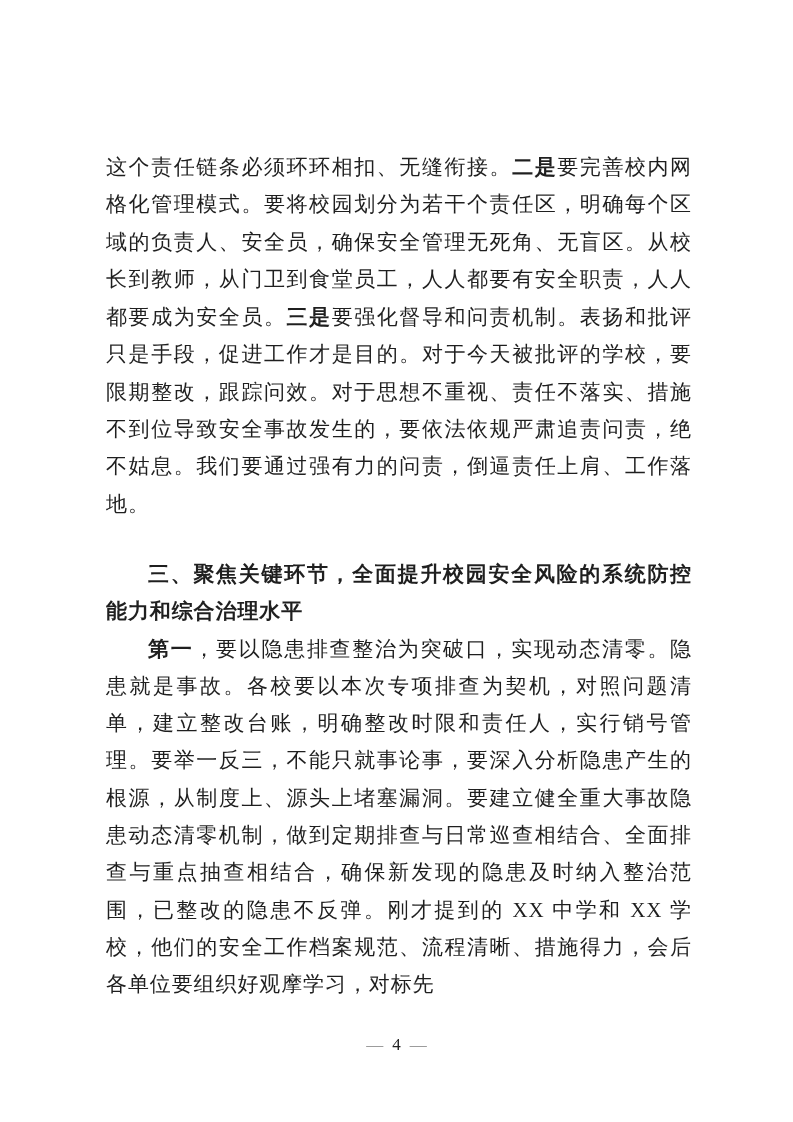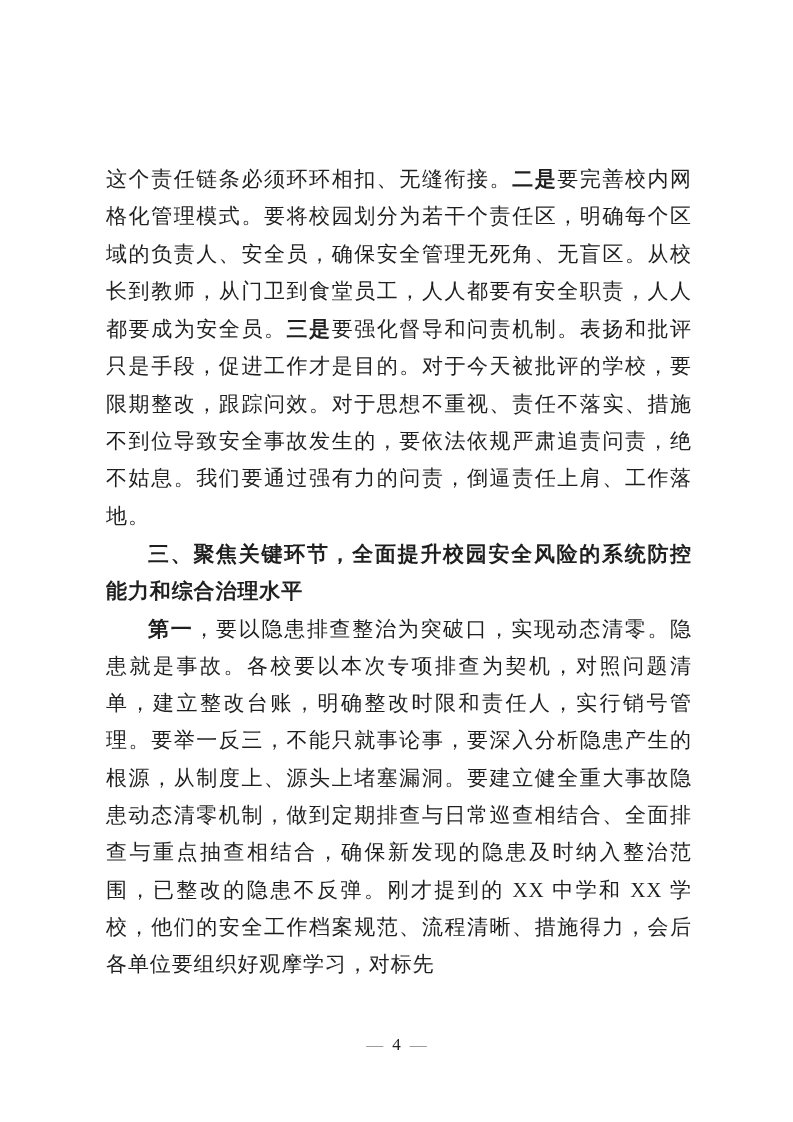--- a/index.html
+++ b/index.html
@@ -12,40 +12,41 @@
     width: 793px;
     height: 1122px;
     margin: 0 auto;
     background: #ffffff;
     overflow: hidden;
     font-family: "Liberation Serif", "DejaVu Serif", serif;
   }
   .text-block {
     position: absolute;
     left: 106px;
-    top: 160px;
+    top: 148px;
     width: 586px;
   }
   .para {
     margin: 0;
     padding: 0;
     font-size: 21px;
     line-height: 37.3px;
     letter-spacing: 0.9px;
     color: #1f1f1f;
     text-align: justify;
     text-justify: inter-character;
     word-break: break-all;
   }
   .para.indent {
     text-indent: 2em;
   }
   .para.heading {
     font-family: "Liberation Sans", "DejaVu Sans", sans-serif;
     font-weight: 700;
+    margin-top: 32px;
   }
   .seg-bold {
     font-weight: 700;
     font-family: "Liberation Sans", "DejaVu Sans", sans-serif;
   }
   .footer {
     position: absolute;
     top: 1034px;
     left: 0;
     width: 100%;

